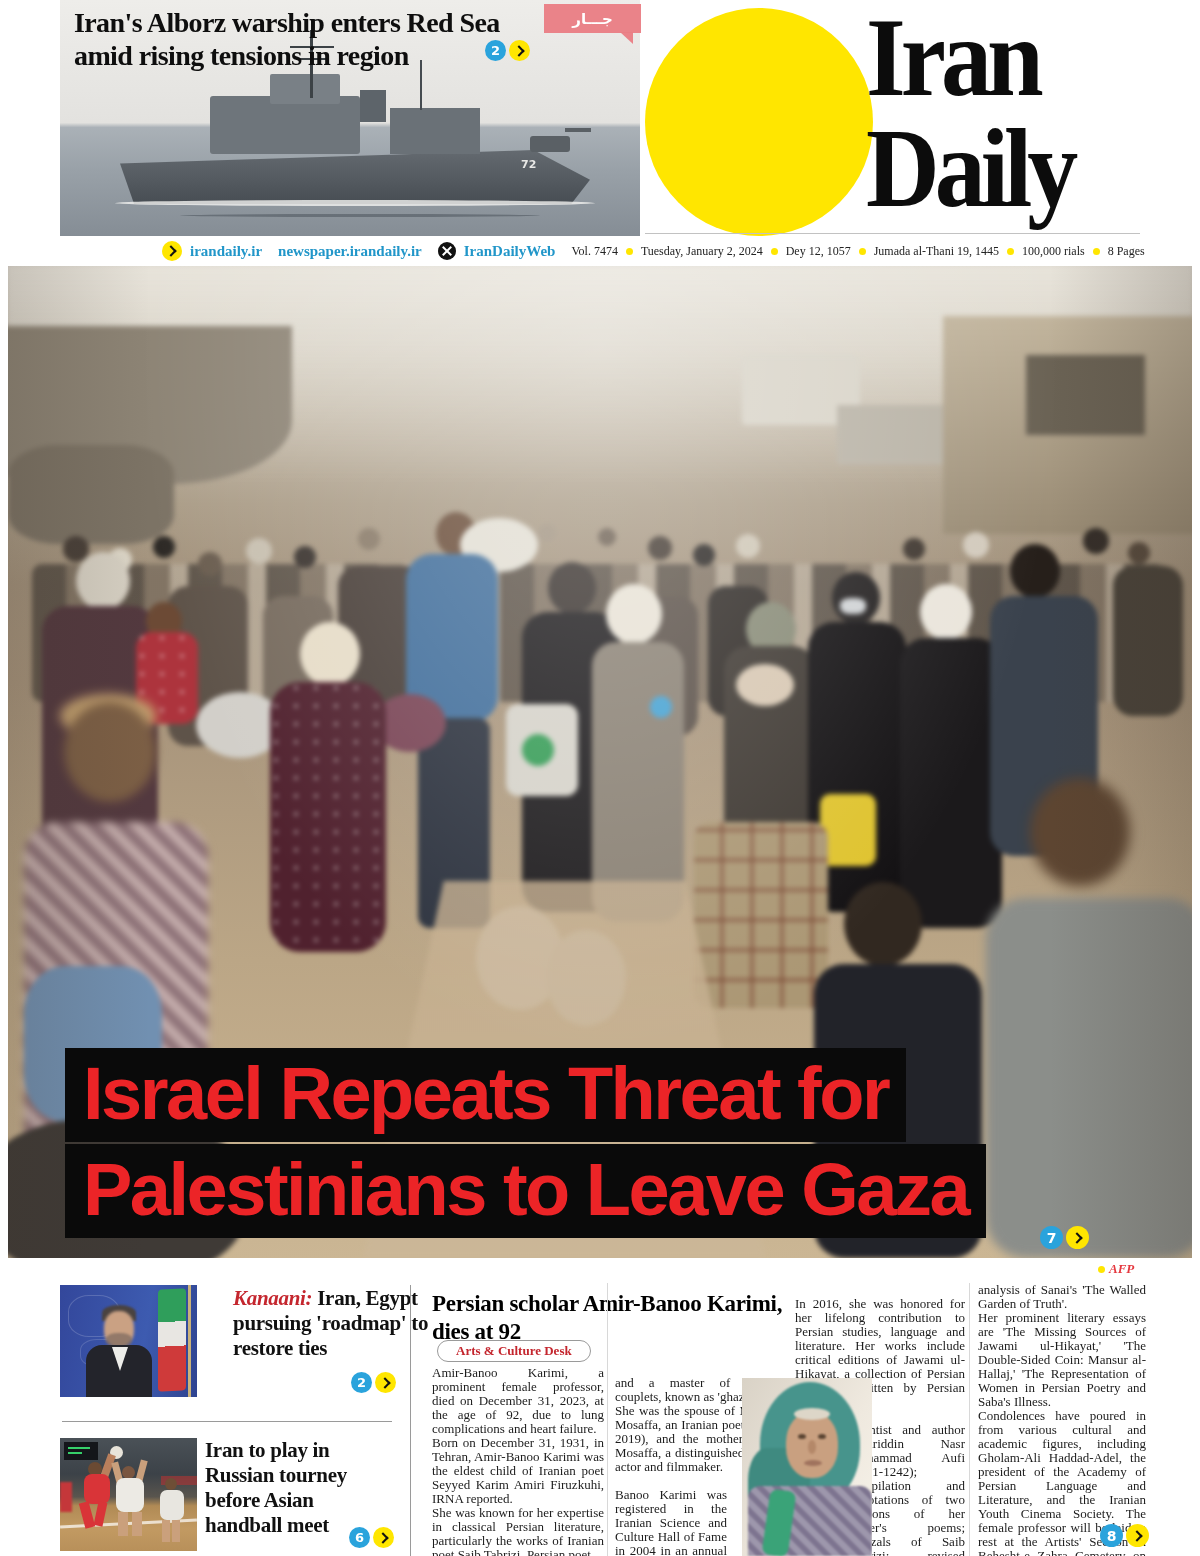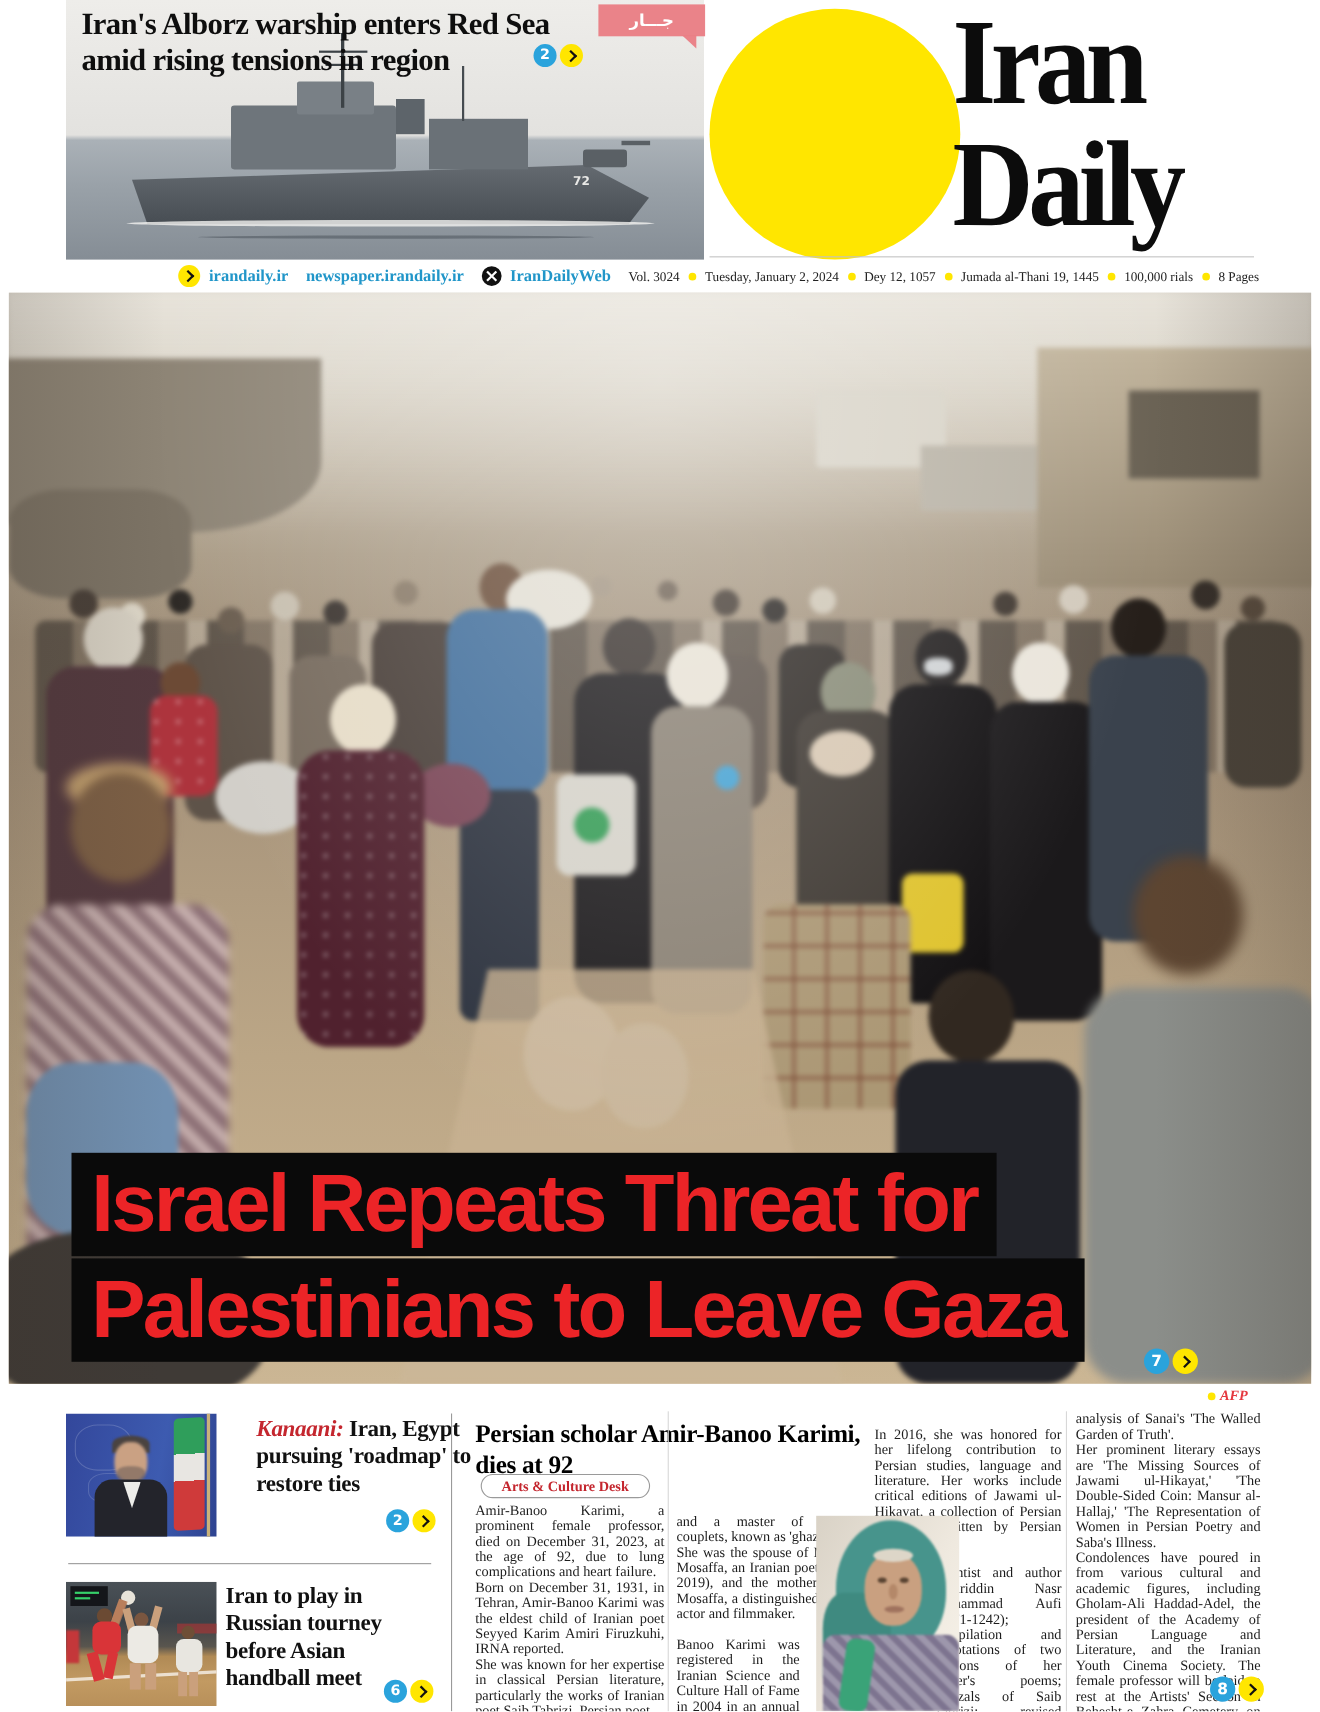--- a/index.html
+++ b/index.html
@@ -138,21 +138,21 @@
     <span class="link">irandaily.ir</span>
     <span class="vdiv"></span>
     <span class="link">newspaper.irandaily.ir</span>
     <span class="vdiv"></span>
     <span class="xcirc">
         <i></i>
         <em></em>
       </span>
     <span class="link">IranDailyWeb</span>
     <span class="vdiv2"></span>
-    <span class="meta">Vol. 3024</span>
+    <span class="meta">Vol. 7474</span>
     <span class="ydot"></span>
     <span class="meta">Tuesday, January 2, 2024</span>
     <span class="ydot"></span>
     <span class="meta">Dey 12, 1057</span>
     <span class="ydot"></span>
     <span class="meta">Jumada  al-Thani 19, 1445</span>
     <span class="ydot"></span>
     <span class="meta">100,000 rials</span>
     <span class="ydot"></span>
     <span class="meta">8 Pages</span>

